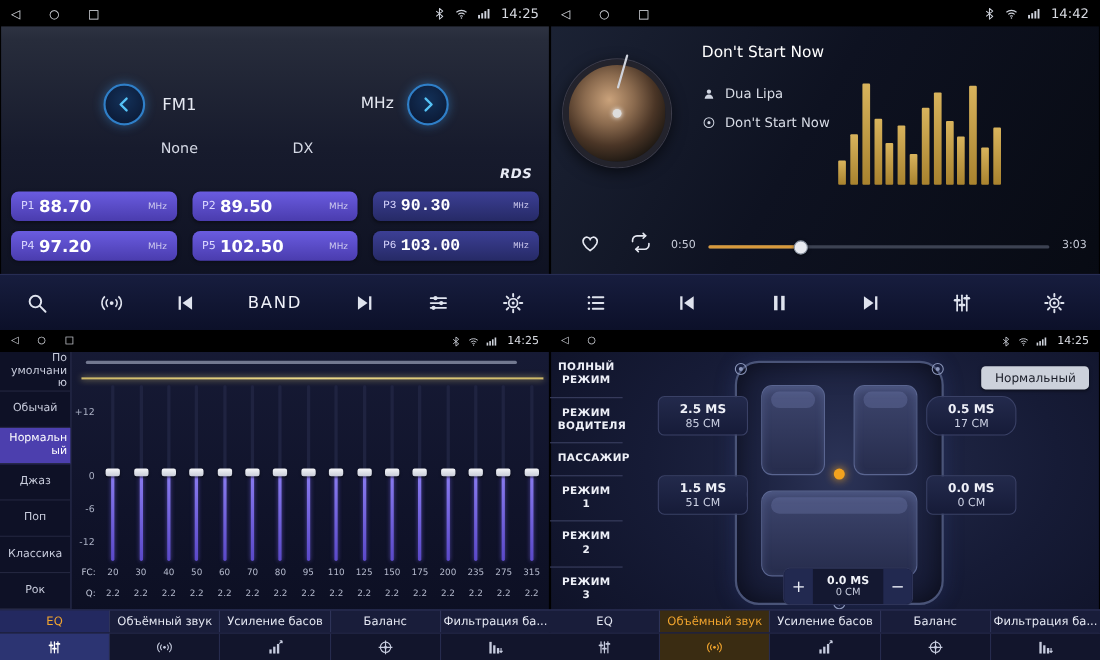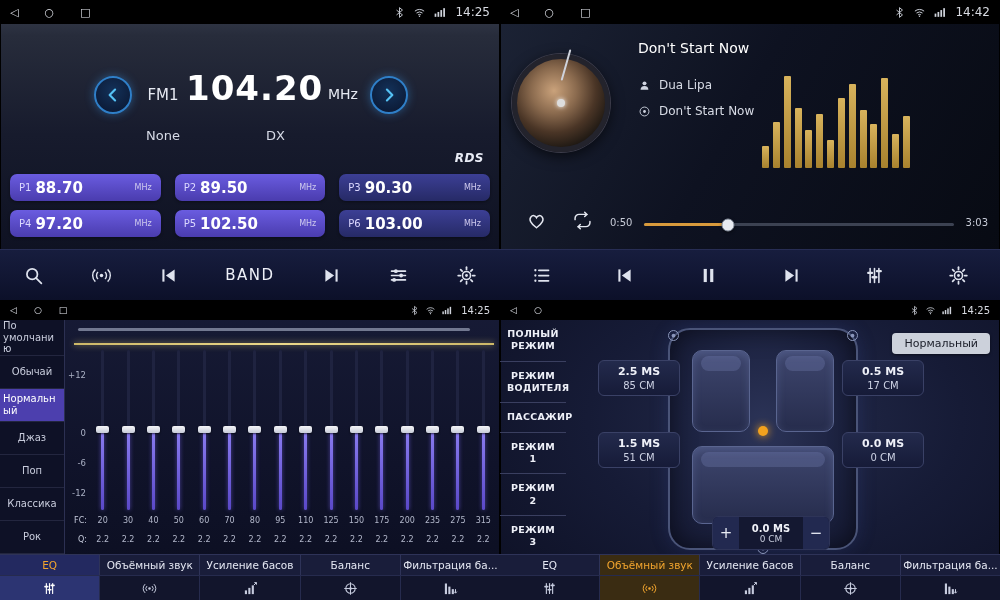--- a/index.html
+++ b/index.html
@@ -43,21 +43,21 @@
   .tb-right{left:370px;top:76px;}
   .band-label{position:absolute;left:140px;top:86px;width:46px;text-align:center;font-size:15px;color:#e6e9f2;}
   .freq-value{position:absolute;left:186px;top:68px;width:128px;text-align:center;font-size:34px;font-weight:bold;color:#fff;letter-spacing:1px;}
   .unit-label{position:absolute;left:322px;top:86px;width:42px;text-align:center;font-size:14px;color:#e6e9f2;}
   .mode-none{position:absolute;left:133px;top:128px;width:60px;text-align:center;font-size:13px;color:#d6dae6;}
   .mode-dx{position:absolute;left:266px;top:128px;width:40px;font-size:13px;color:#d6dae6;}
   .rds{position:absolute;right:16px;top:151px;font-size:12px;font-style:italic;font-weight:bold;color:#e8ebf5;letter-spacing:.5px;}
   .presets{position:absolute;left:10px;right:10px;top:174px;display:grid;grid-template-columns:repeat(3,1fr);grid-template-rows:27px 27px;gap:9px 14px;}
   .preset{display:flex;align-items:center;gap:4px;padding:0 9px;border:none;border-radius:7px;cursor:pointer;color:#fff;
     font-family:inherit;background:linear-gradient(180deg,#6a5ce0,#4a3cae);box-shadow:0 1px 3px rgba(0,0,0,.4);}
-  .preset:nth-child(3n){background:linear-gradient(180deg,#3c3f95,#262a66);}
+  .preset:nth-child(3n){background:linear-gradient(180deg,#3c3f95,#262a66);font-family:Liberation Mono, monospace;}
   .p-label{font-size:10px;color:#dcd9ff;}
   .p-freq{flex:1;text-align:left;font-size:15px;font-weight:bold;}
   .p-unit{font-size:8px;color:#cfcbee;}
 
   
   .player{background:linear-gradient(120deg,#1c2335 0%,#0e1221 45%,#070a12 100%);}
   .album{position:absolute;left:12px;top:54px;width:88px;height:88px;border-radius:50%;cursor:pointer;
     background:radial-gradient(circle at 42% 36%,#caa27b 0%,#8a6a4e 30%,#4a3526 55%,#1c1712 78%,#101016 100%);
     border:5px solid #23232c;box-shadow:0 0 0 1px #3c3c4a,0 4px 14px rgba(0,0,0,.65);}
   .album::after{content:"";position:absolute;left:50%;top:50%;width:8px;height:8px;margin:-4px;border-radius:50%;background:#ddd;box-shadow:0 0 5px #fff;}
@@ -73,21 +73,21 @@
   .time-elapsed{position:absolute;left:110px;top:217px;font-size:10px;color:#c8ccd8;}
   .progress{position:absolute;left:144px;right:46px;top:223px;height:3px;background:#3c4252;border-radius:2px;cursor:pointer;}
   .progress-fill{position:absolute;left:0;top:0;height:100%;background:#d89a3c;border-radius:2px;}
   .progress-thumb{position:absolute;top:50%;width:11px;height:11px;border-radius:50%;background:#e8eaf0;border:1px solid #87909f;
     transform:translate(-50%,-50%);box-shadow:0 1px 3px rgba(0,0,0,.5);}
   .time-total{position:absolute;right:12px;top:217px;font-size:10px;color:#c8ccd8;}
 
   
   .eqp{background:linear-gradient(180deg,#171b36 0%,#10132a 55%,#0b0e20 100%);}
   .eq-sidebar{position:absolute;left:0;top:20px;bottom:46px;width:64px;background:#0e1126;border-right:1px solid #2c3052;display:flex;flex-direction:column;}
-  .side-item{flex:1;display:flex;align-items:center;justify-content:center;text-align:left;font-size:10px;color:#c8ccdc;
+  .side-item{flex:1;display:flex;align-items:center;justify-content:center;text-align:right;font-size:10px;color:#c8ccdc;
     border-bottom:1px solid #23263f;padding:0 3px;line-height:1.15;cursor:pointer;overflow-wrap:anywhere;}
   .side-item.active{background:#4c3fae;color:#fff;}
   .eq-main{position:absolute;left:64px;right:0;top:20px;bottom:46px;}
   .eq-scrollbar{position:absolute;left:14px;right:30px;top:8px;height:3px;border-radius:2px;background:#8a90a8;opacity:.8;cursor:pointer;}
   .eq-curve{position:absolute;left:10px;right:6px;top:23px;height:2px;
     background:linear-gradient(90deg,#cdb868,#ecd98a,#cdb868);box-shadow:0 0 6px rgba(230,210,120,.75);}
   .eq-scale span{position:absolute;left:0;width:22px;text-align:right;font-size:8.5px;color:#aab0c4;}
   .eq-scale .s0{top:50px;} .eq-scale .s1{top:108px;} .eq-scale .s2{top:138px;} .eq-scale .s3{top:168px;}
   .eq-bands{position:absolute;left:26px;right:4px;top:30px;height:160px;display:flex;}
   .eq-col{flex:1;position:relative;cursor:pointer;}
@@ -135,21 +135,21 @@
   .speaker{position:absolute;font-size:15px;color:#8b96ba;}
   .speaker.tl{left:-4px;top:-2px;} .speaker.tr{right:-4px;top:-2px;}
   .speaker.ml{left:-4px;top:112px;} .speaker.mr{right:-4px;top:112px;}
   .speaker.bc{left:50%;bottom:-8px;transform:translateX(-50%);}
   .center-dot{position:absolute;left:50%;top:96px;width:10px;height:10px;margin-left:-5px;border-radius:50%;
     background:#f2a21e;box-shadow:0 0 9px #f2a21e;cursor:pointer;}
   .delay-box{position:absolute;width:80px;padding:4px 0;background:linear-gradient(180deg,#232a4c,#161b38);
     border:1px solid #3a4166;border-radius:6px;text-align:center;color:#eef0f8;cursor:pointer;z-index:3;}
   .delay-box .ms{font-size:11px;font-weight:bold;}
   .delay-box .cm{font-size:10px;color:#cdd2e4;margin-top:2px;}
-  .delay-box.dfl{left:98px;top:60px;}  .delay-box.dfr{right:76px;top:60px;}
+  .delay-box.dfl{left:98px;top:60px;}  .delay-box.dfr{right:76px;top:60px;border-radius:13px;}
   .delay-box.drl{left:98px;top:132px;} .delay-box.drr{right:76px;top:132px;}
   .stepper{position:absolute;left:212px;top:216px;width:116px;height:32px;display:flex;align-items:center;
     background:#141831;border:1px solid #2e3458;border-radius:6px;z-index:3;}
   .step-btn{width:26px;height:100%;display:flex;align-items:center;justify-content:center;font-size:15px;color:#e8ebf4;
     background:#222950;cursor:pointer;border:none;font-family:inherit;padding:0;}
   .step-btn.plus{border-radius:5px 0 0 5px;}
   .step-btn.minus{border-radius:0 5px 5px 0;}
   .step-val{flex:1;text-align:center;color:#f0f2f8;}
   .step-val .ms{font-size:10px;font-weight:bold;}
   .step-val .cm{font-size:9px;color:#c8cdde;}
@@ -191,21 +191,20 @@
 
 
     <button class="tune-btn tb-left">
       <span class="svgicon">
           <svg viewBox="0 0 24 24" fill="none" stroke="currentColor" stroke-width="2.6" stroke-linecap="round" stroke-linejoin="round">
             <path d="M14.5 5.5L8 12l6.5 6.5"></path>
           </svg>
         </span>
     </button>
     <div class="band-label">FM1</div>
-    <div class="freq-value">104.20</div>
     <div class="unit-label">MHz</div>
     <button class="tune-btn tb-right">
       <span class="svgicon">
           <svg viewBox="0 0 24 24" fill="none" stroke="currentColor" stroke-width="2.6" stroke-linecap="round" stroke-linejoin="round">
             <path d="M9.5 5.5L16 12l-6.5 6.5"></path>
           </svg>
         </span>
     </button>
     <div class="mode-none">None</div>
     <div class="mode-dx">DX</div>

